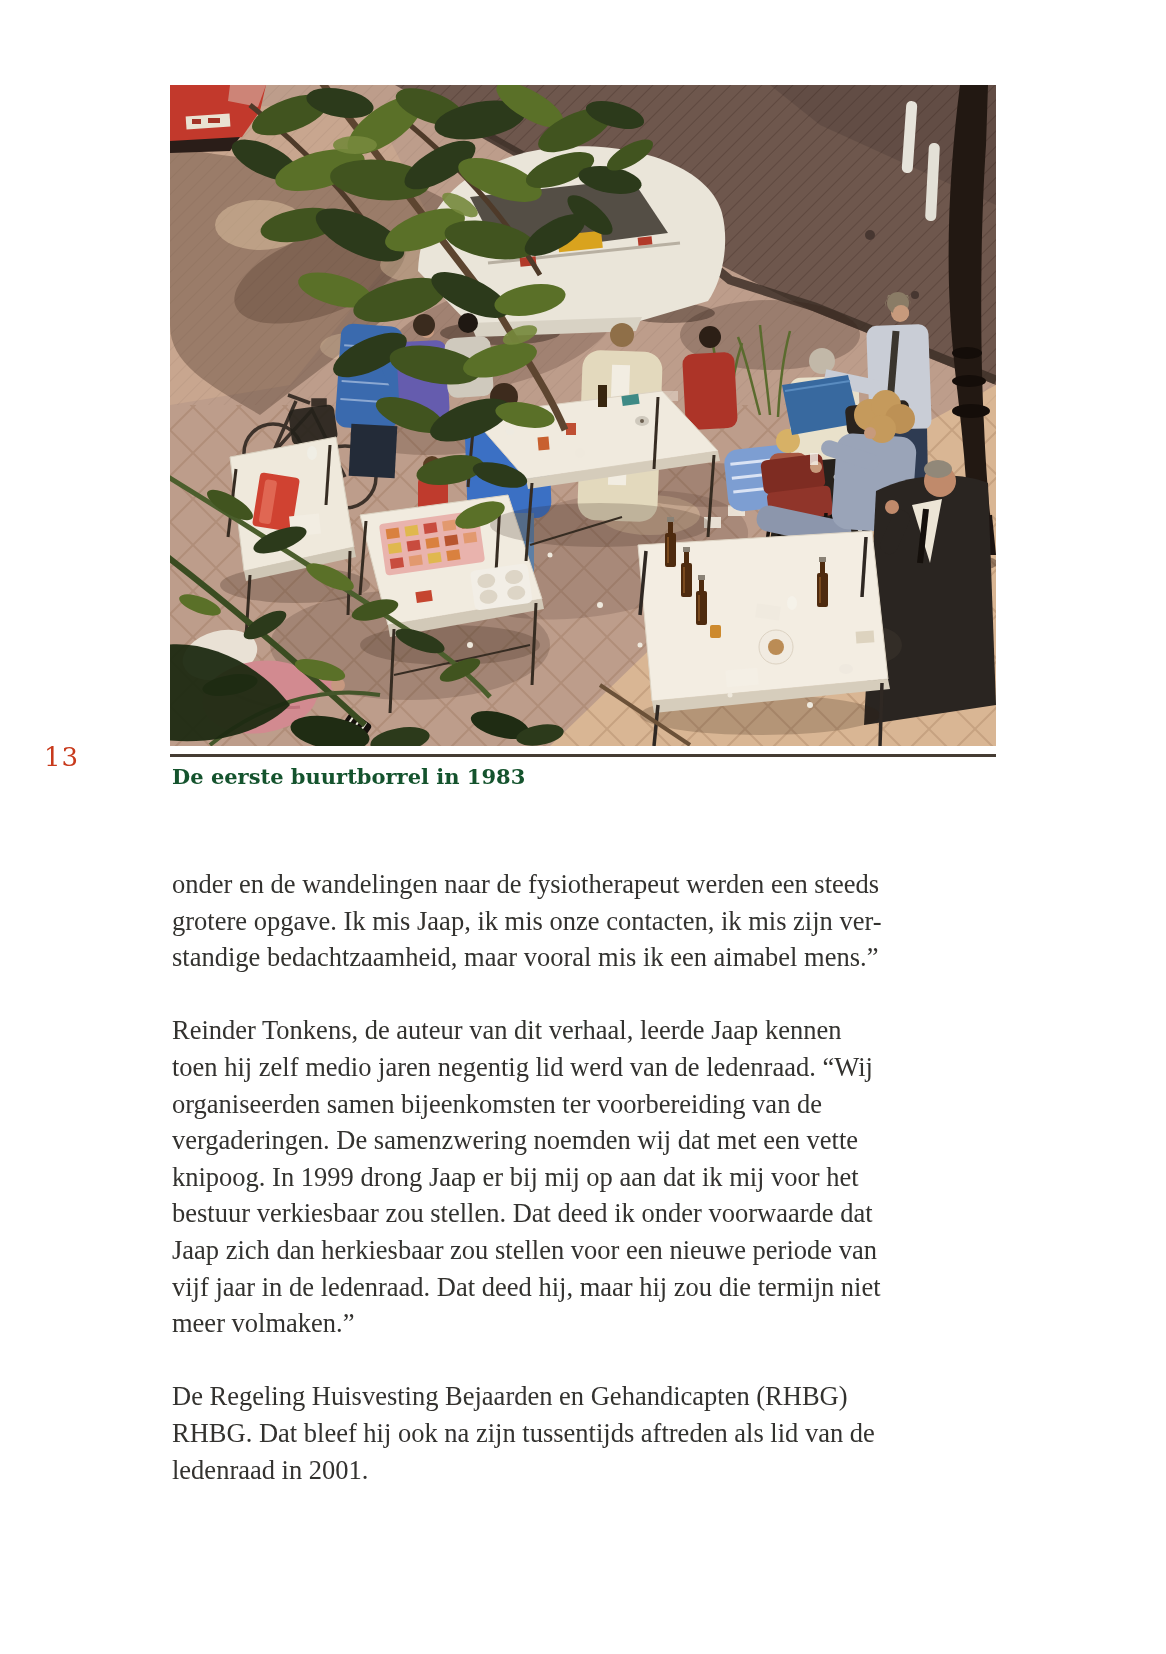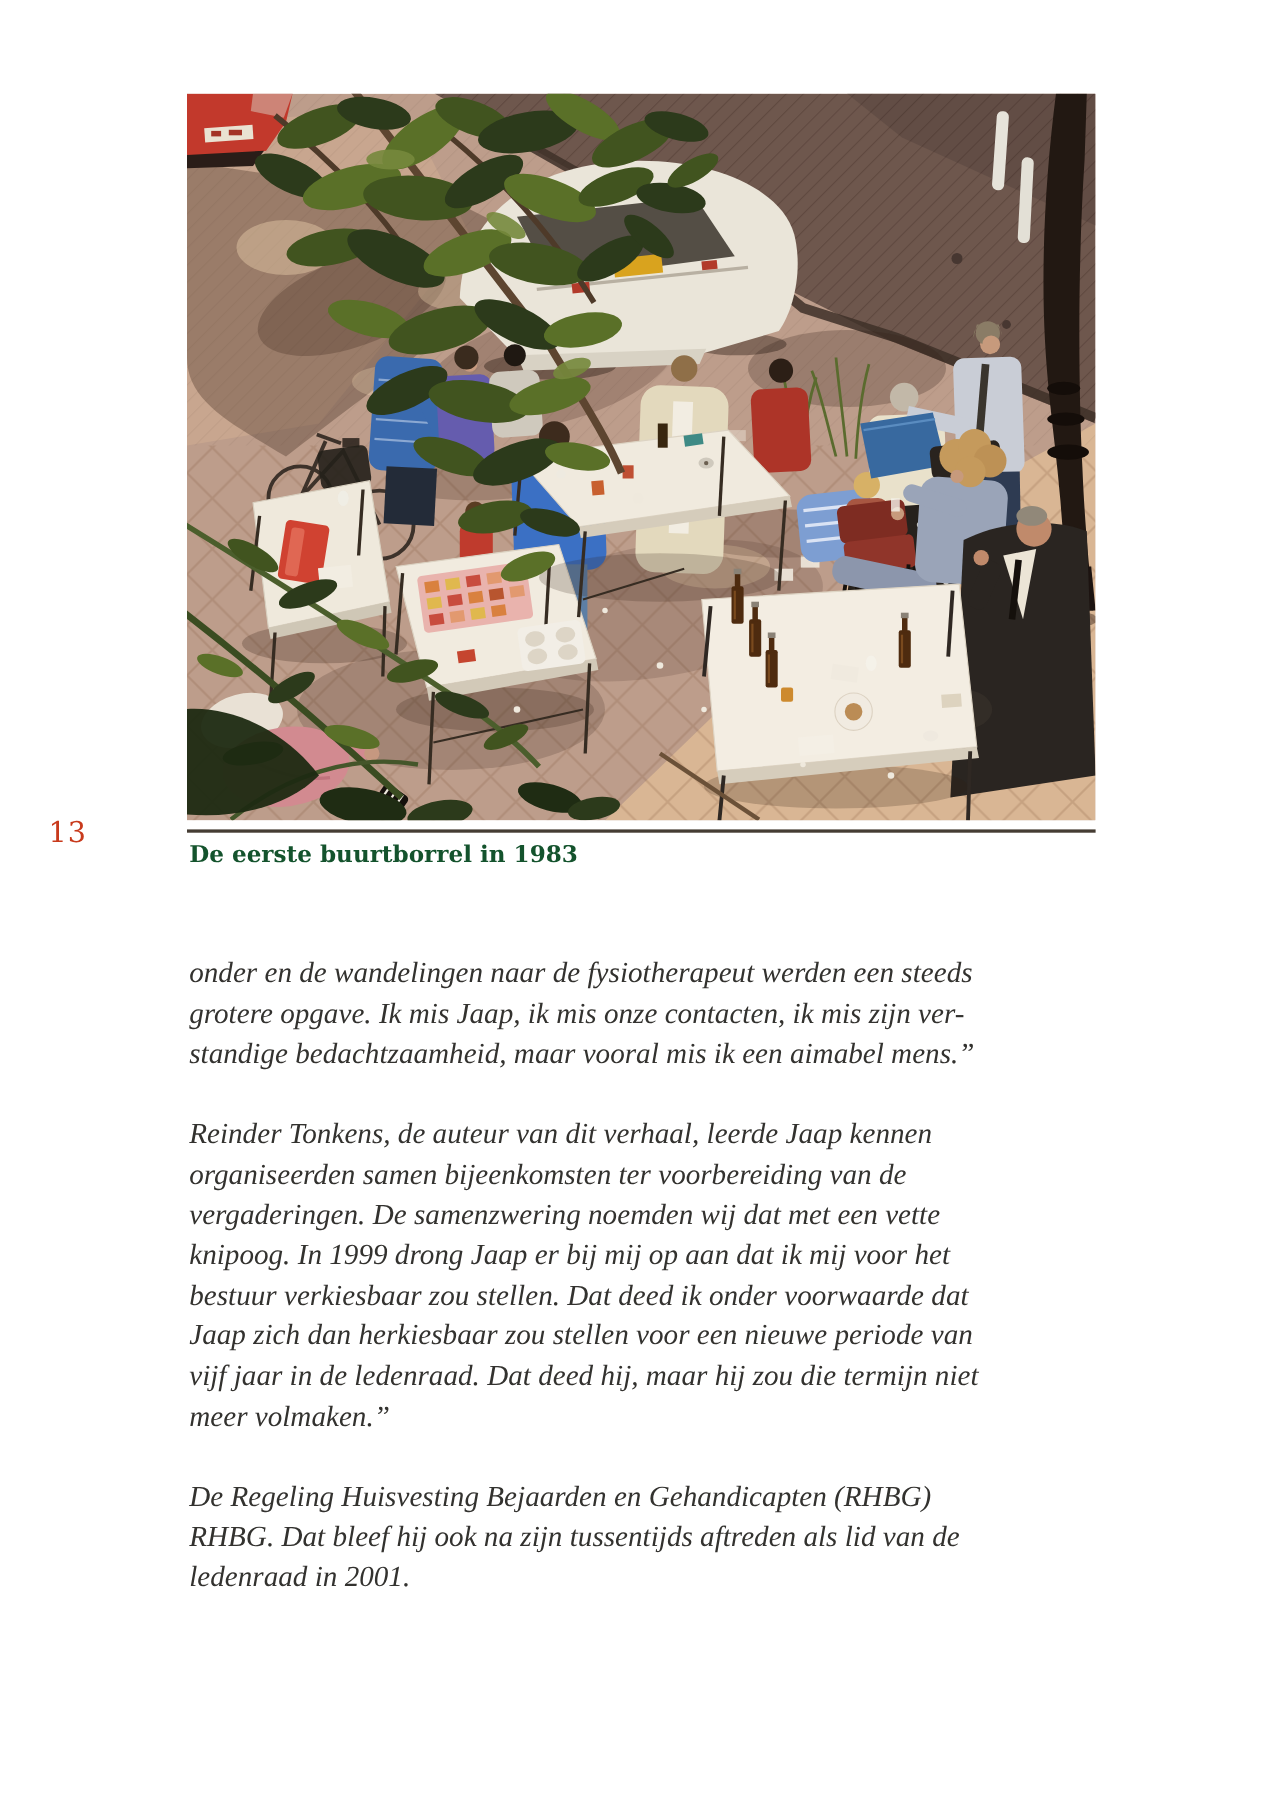--- a/index.html
+++ b/index.html
@@ -31,21 +31,21 @@
     font-family:"DejaVu Serif", serif;
     font-weight:bold;
     font-size:21px;line-height:28px;
     color:#14532d;
   }
   .bodytext{
     position:absolute;left:172px;top:866px;width:880px;
     font-size:26.5px;
     color:#33322f;
   }
-  .bodytext p{margin:0 0 36.6px 0;padding:0;font-style:italic;}
+  .bodytext p{margin:0 0 36.6px 0;padding:0;}
   .bodytext .line{
     white-space:nowrap;
     line-height:36.6px;
     height:36.6px;
   }
 </style>
 </head>
 <body>
 
 <div class="page">
@@ -551,20 +551,21 @@
   <div class="caption">De eerste buurtborrel in 1983</div>
 
   <div class="bodytext">
     <p>
       <span class="line" style="display:block">onder en de wandelingen naar de fysiotherapeut werden een steeds</span>
       <span class="line" style="display:block">grotere opgave. Ik mis Jaap, ik mis onze contacten, ik mis zijn ver-</span>
       <span class="line" style="display:block">standige bedachtzaamheid, maar vooral mis ik een aimabel mens.”</span>
     </p>
     <p>
       <span class="line" style="display:block">Reinder Tonkens, de auteur van dit verhaal, leerde Jaap kennen</span>
+      <span class="line" style="display:block">toen hij zelf medio jaren negentig lid werd van de ledenraad. “Wij</span>
       <span class="line" style="display:block">organiseerden samen bijeenkomsten ter voorbereiding van de</span>
       <span class="line" style="display:block">vergaderingen. De samenzwering noemden wij dat met een vette</span>
       <span class="line" style="display:block">knipoog. In 1999 drong Jaap er bij mij op aan dat ik mij voor het</span>
       <span class="line" style="display:block">bestuur verkiesbaar zou stellen. Dat deed ik onder voorwaarde dat</span>
       <span class="line" style="display:block">Jaap zich dan herkiesbaar zou stellen voor een nieuwe periode van</span>
       <span class="line" style="display:block">vijf jaar in de ledenraad. Dat deed hij, maar hij zou die termijn niet</span>
       <span class="line" style="display:block">meer volmaken.”</span>
     </p>
     <p>
       <span class="line" style="display:block">De Regeling Huisvesting Bejaarden en Gehandicapten (RHBG)</span>

